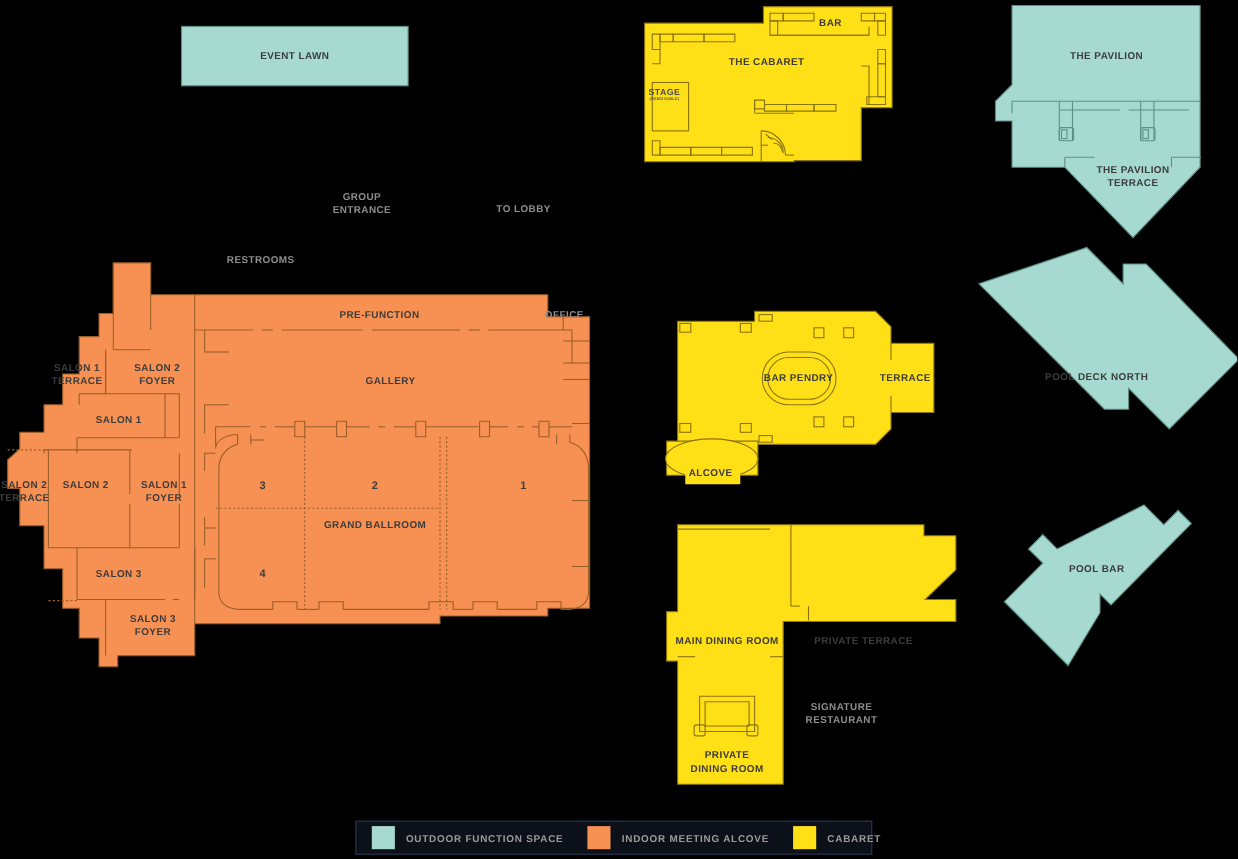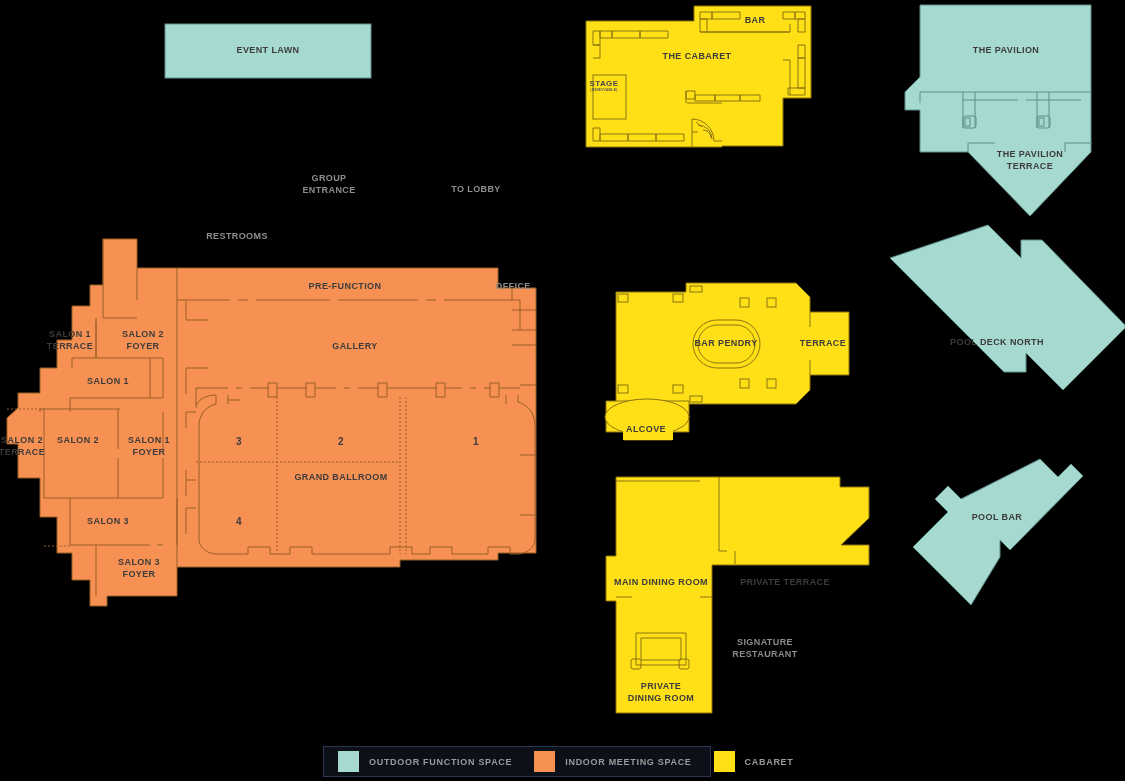--- a/index.html
+++ b/index.html
@@ -55,21 +55,21 @@
     stroke: #9a5f28;
     stroke-width: 1;
     stroke-dasharray: 2 2;
   }
 
   
   #legend {
     position: absolute;
     left: 323px;
     top: 746px;
-    width: 388px;
+    width: 470px;
     height: 31px;
     box-sizing: border-box;
     background: #0c1018;
     border: 1px solid #2b3450;
     display: flex;
     align-items: center;
     padding: 0 14px;
   }
   .legend-item {
     display: flex;
@@ -397,21 +397,21 @@
 
   </svg>
 
   <div id="legend">
     <div class="legend-item">
       <div class="legend-swatch" style="background:#a6d9d0"></div>
       <div class="legend-text">OUTDOOR FUNCTION SPACE</div>
     </div>
     <div class="legend-item">
       <div class="legend-swatch" style="background:#f79153"></div>
-      <div class="legend-text">INDOOR MEETING SPACE</div>
+      <div class="legend-text">INDOOR MEETING ALCOVE</div>
     </div>
     <div class="legend-item">
       <div class="legend-swatch" style="background:#ffe016"></div>
       <div class="legend-text">CABARET</div>
     </div>
   </div>
 
 </div>
 
 </body></html>

